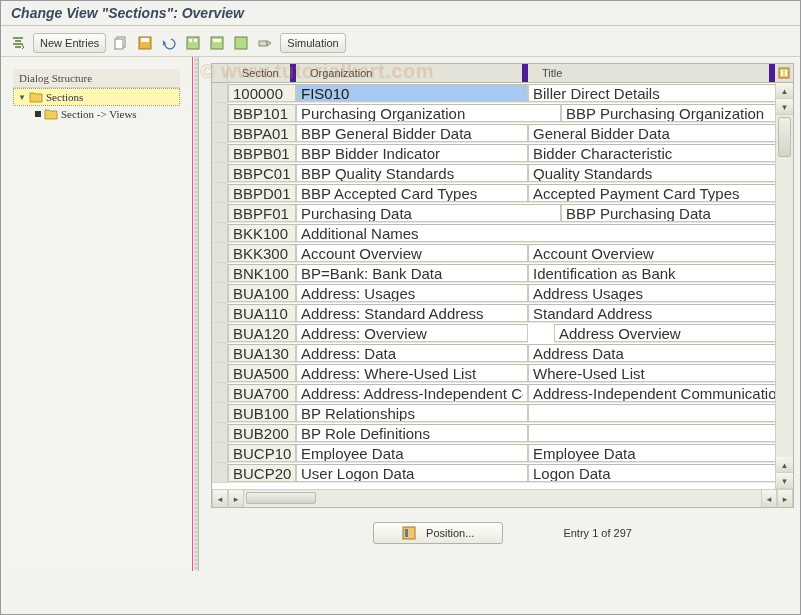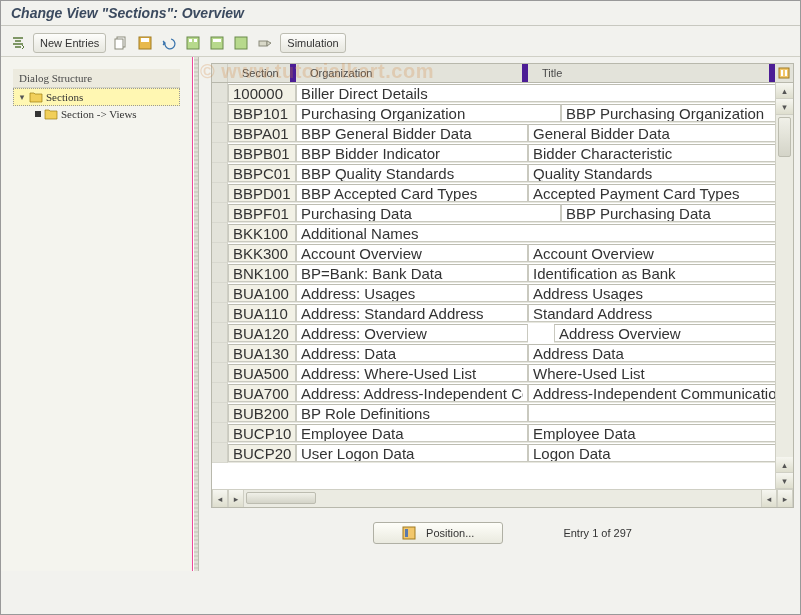--- a/index.html
+++ b/index.html
@@ -321,20 +321,21 @@
               <rect x="3" y="3" width="2" height="6" fill="#fff"></rect>
               <rect x="7" y="3" width="2" height="6" fill="#fff"></rect>
             </svg>
         </div>
       </div>
       <div class="grid-body">
         <div class="grid-scroll" id="grid-rows">
             <div class="row">
               <div class="rh"></div>
               <div class="cell c-sect"><input value="100000" style=""></div>
+              <div class="cell c-desc selected-desc"><input value="FIS010" style=""></div>
               <div class="cell c-title" style="flex: 1 1 0%;"><input value="Biller Direct Details" style=""></div>
             </div>
             <div class="row">
               <div class="rh"></div>
               <div class="cell c-sect"><input value="BBP101" style=""></div>
               <div class="cell c-title" style="flex: 1 1 0%;"><input value="Purchasing Organization" style=""></div>
               <div class="cell c-desc"><input value="BBP Purchasing Organization" style=""></div>
             </div>
             <div class="row">
               <div class="rh"></div>
@@ -411,20 +412,26 @@
               <div class="rh"></div>
               <div class="cell c-sect"><input value="BUA500" style=""></div>
               <div class="cell c-desc"><input value="Address: Where-Used List" style=""></div>
               <div class="cell c-title" style="flex: 1 1 0%;"><input value="Where-Used List" style=""></div>
             </div>
             <div class="row">
               <div class="rh"></div>
               <div class="cell c-sect"><input value="BUA700" style=""></div>
               <div class="cell c-desc"><input value="Address: Address-Independent Communicati…" style=""></div>
               <div class="cell c-title" style="flex: 1 1 0%;"><input value="Address-Independent Communication" style=""></div>
+            </div>
+            <div class="row">
+              <div class="rh"></div>
+              <div class="cell c-sect"><input value="BUB100" style=""></div>
+              <div class="cell c-desc"><input value="BP Relationships" style=""></div>
+              <div class="cell c-title" style="flex: 1 1 0%;"><input style=""></div>
             </div>
             <div class="row">
               <div class="rh"></div>
               <div class="cell c-sect"><input value="BUB200" style=""></div>
               <div class="cell c-desc"><input value="BP Role Definitions" style=""></div>
               <div class="cell c-title" style="flex: 1 1 0%;"><input style=""></div>
             </div>
             <div class="row">
               <div class="rh"></div>
               <div class="cell c-sect"><input value="BUCP10" style=""></div>

